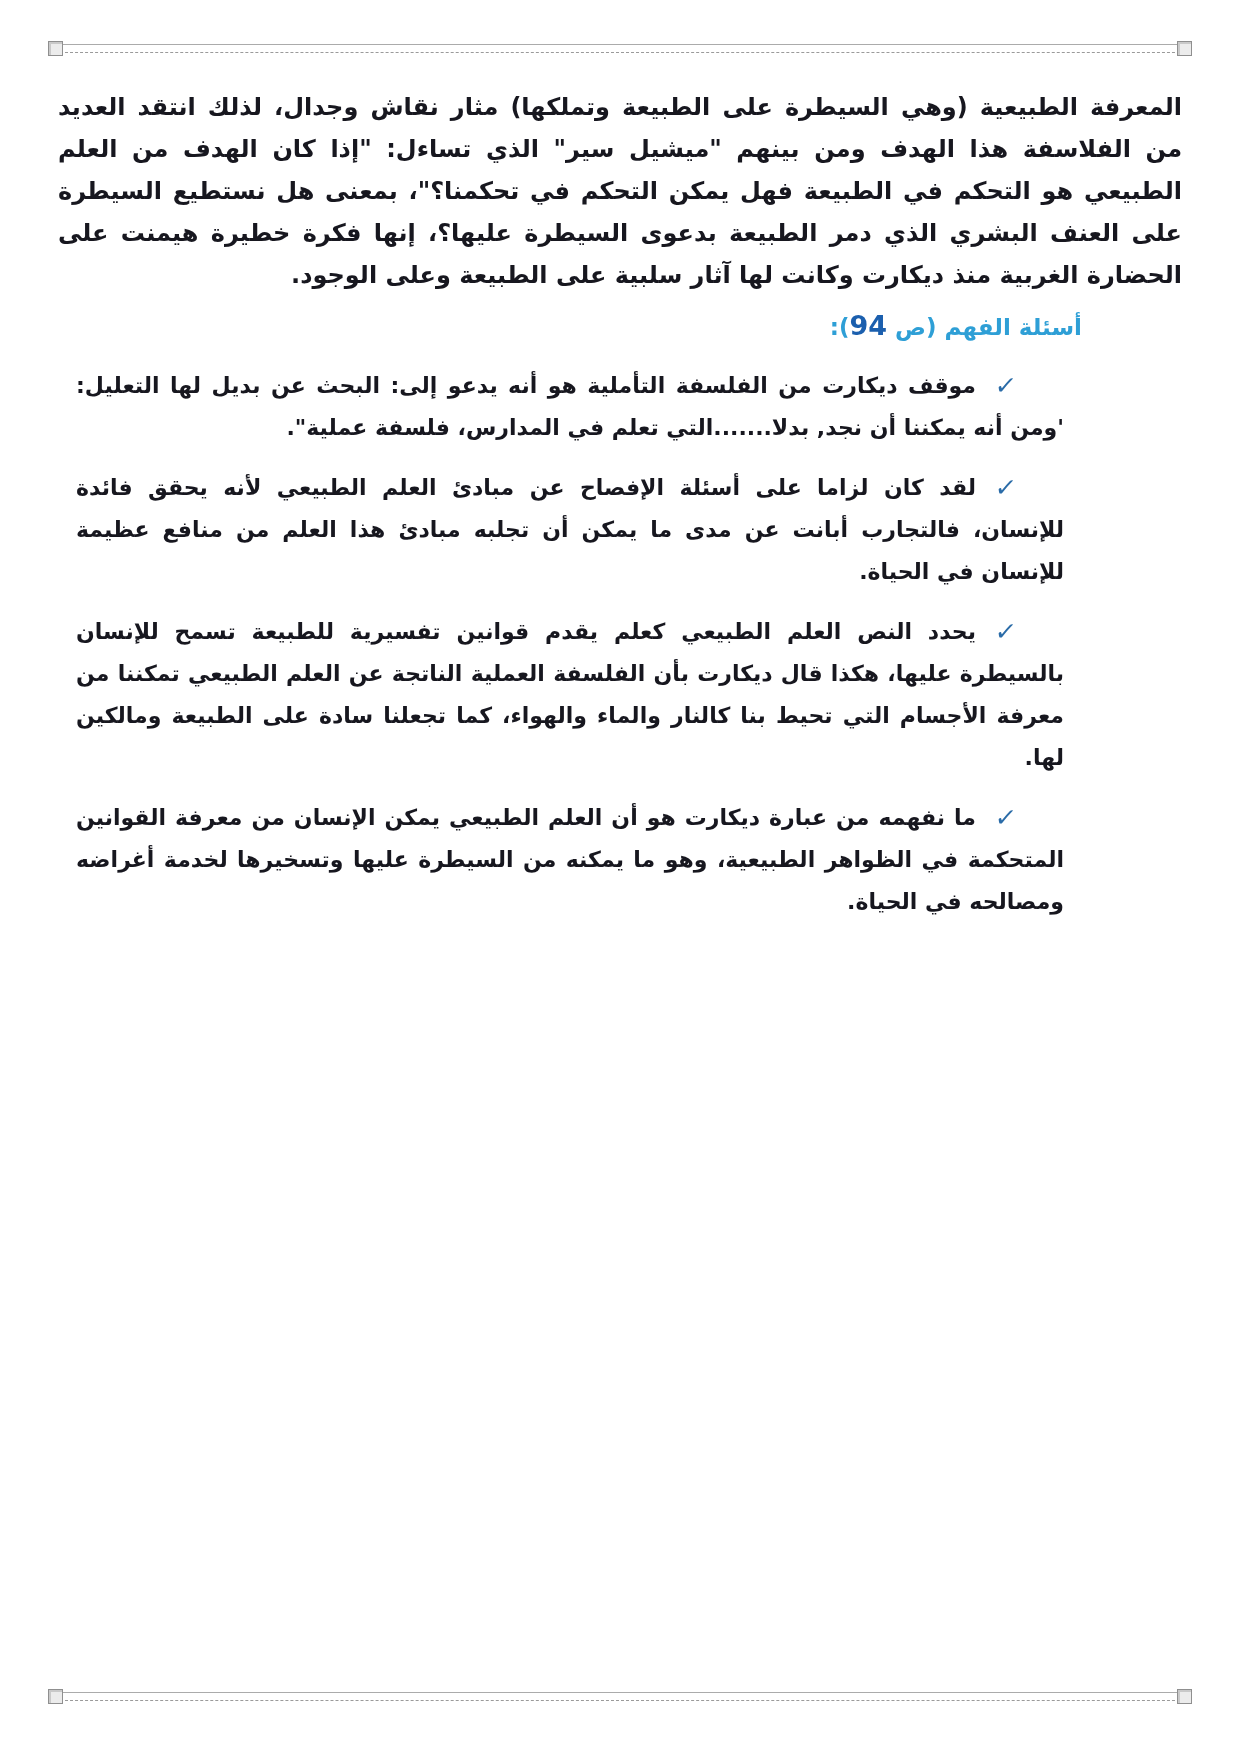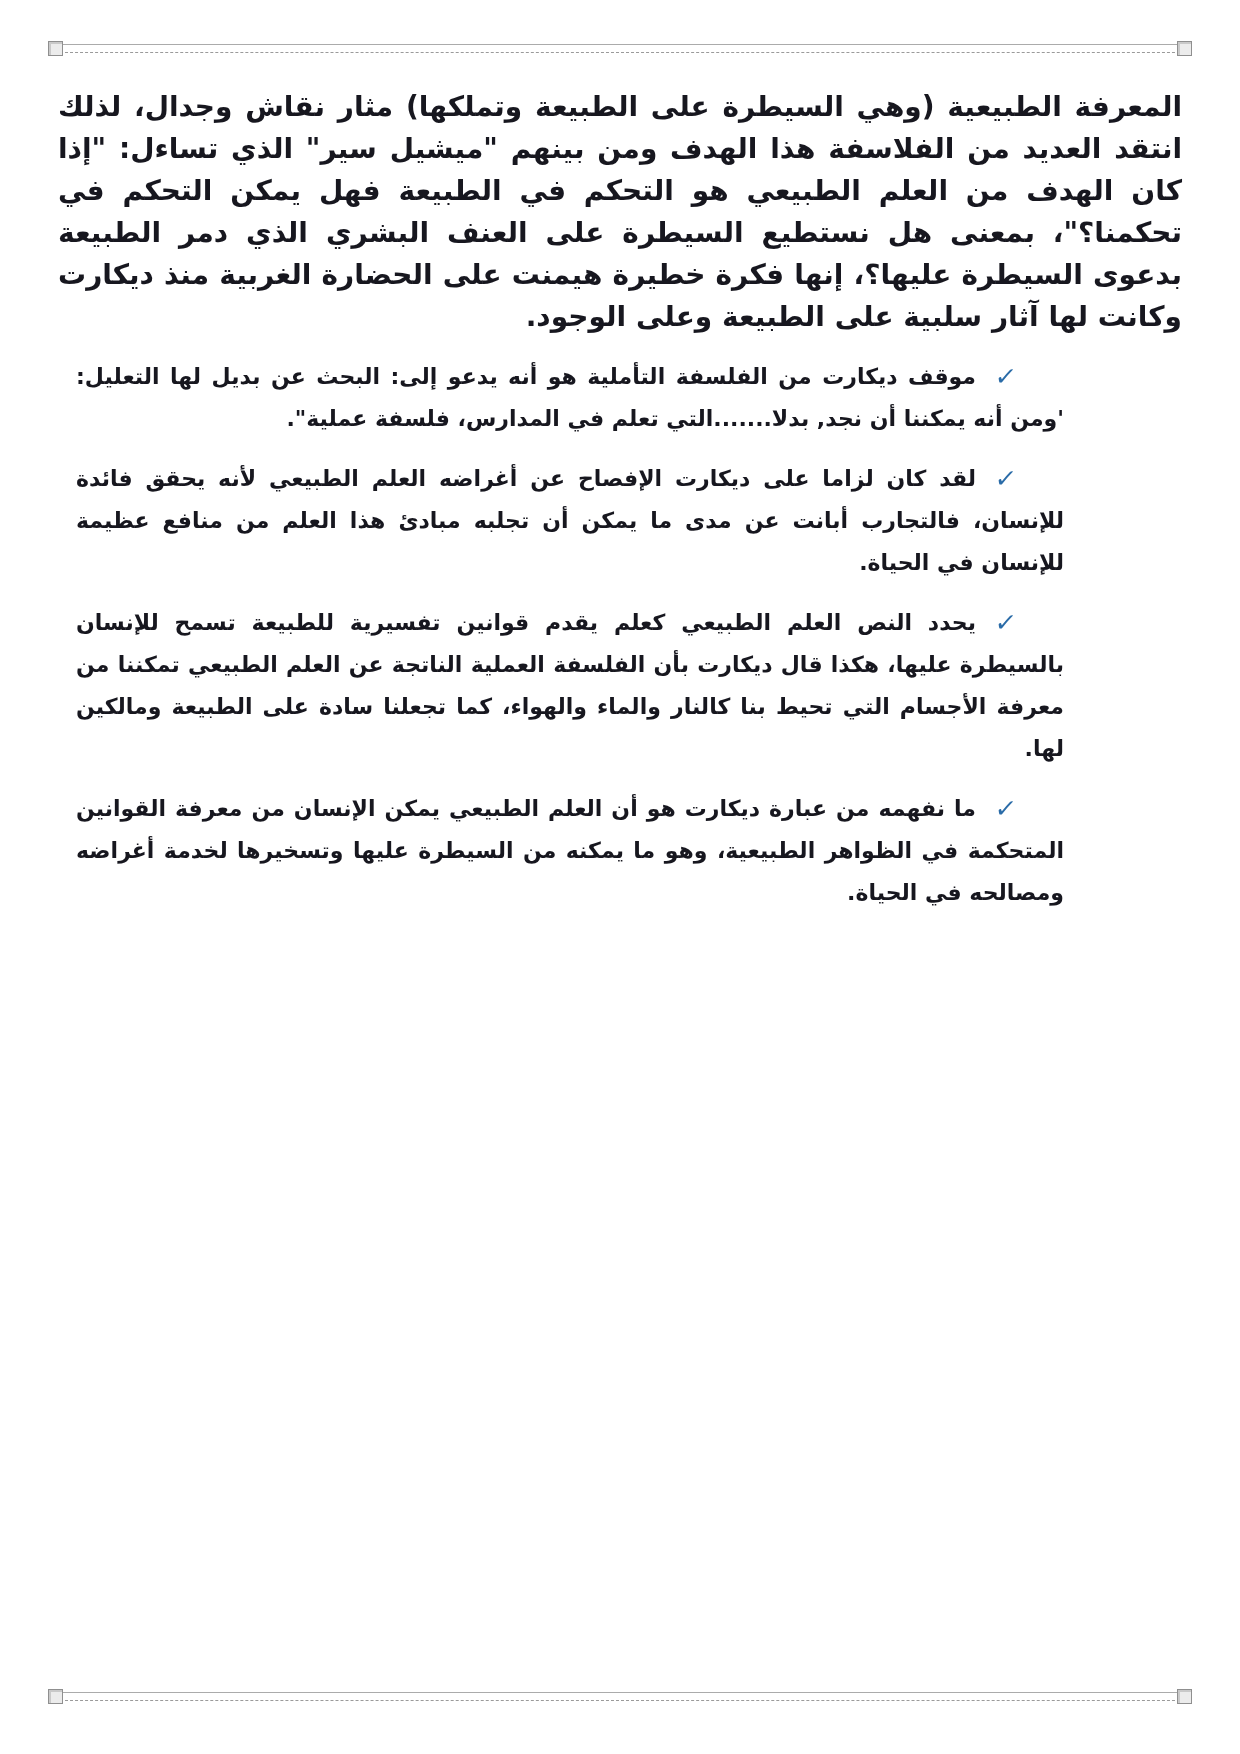--- a/index.html
+++ b/index.html
@@ -18,21 +18,21 @@
           background:#ececec;border:1px solid #8f8f8f;box-shadow:inset 2px 2px 0 #c9c9c9;}
   .corner.left{left:-7px;}
   .corner.right{right:-7px;}
 
   
   .content{
     position:absolute;top:86px;left:58px;right:58px;
     direction:rtl;color:#17171f;font-weight:700;
   }
   .para{
-    margin:0 0 10px 0;font-size:28px;line-height:42px;
+    margin:0 0 10px 0;font-size:24px;line-height:42px;
     text-align:justify;
   }
   .heading{
     margin:4px 100px 6px 0;font-size:23px;line-height:40px;font-weight:700;
   }
   .h-blue{color:#2e9fd6;}
   .h-num{color:#1b5fae;font-size:27px;}
   .bullets{margin:0;}
   .bullet{position:relative;margin:0 100px 4px 0;}
   .bullet .text{
@@ -52,31 +52,34 @@
 
   <div class="frame frame-top">
     <span class="corner left"></span>
     <span class="corner right"></span>
   </div>
 
   <div class="content">
 
     <p class="para">المعرفة الطبيعية (وهي السيطرة على الطبيعة وتملكها) مثار نقاش وجدال، لذلك انتقد العديد من الفلاسفة هذا الهدف ومن بينهم "ميشيل سير" الذي تساءل: "إذا كان الهدف من العلم الطبيعي هو التحكم في الطبيعة فهل يمكن التحكم في تحكمنا؟"، بمعنى هل نستطيع السيطرة على العنف البشري الذي دمر الطبيعة بدعوى السيطرة عليها؟، إنها فكرة خطيرة هيمنت على الحضارة الغربية منذ ديكارت وكانت لها آثار سلبية على الطبيعة وعلى الوجود.</p>
 
+    <div class="heading">
+      <span class="h-blue">أسئلة الفهم (ص </span><span class="h-num">94</span><span class="h-blue">):</span>
+    </div>
 
     <div class="bullets">
 
       <div class="bullet">
         <span class="check">✓</span>
         <p class="text">موقف ديكارت من الفلسفة التأملية هو أنه يدعو إلى: البحث عن بديل لها التعليل: 'ومن أنه يمكننا أن نجد, بدلا.......التي تعلم في المدارس، فلسفة عملية".</p>
       </div>
 
       <div class="bullet">
         <span class="check">✓</span>
-        <p class="text">لقد كان لزاما على ديكارت الإفصاح عن أغراضه العلم الطبيعي لأنه يحقق فائدة للإنسان، فالتجارب أبانت عن  مدى ما يمكن أن تجلبه مبادئ هذا العلم من منافع عظيمة للإنسان في الحياة.</p>
+        <p class="text">لقد كان لزاما على أسئلة الإفصاح عن مبادئ العلم الطبيعي لأنه يحقق فائدة للإنسان، فالتجارب أبانت عن  مدى ما يمكن أن تجلبه مبادئ هذا العلم من منافع عظيمة للإنسان في الحياة.</p>
       </div>
 
       <div class="bullet">
         <span class="check">✓</span>
         <p class="text">يحدد النص العلم الطبيعي كعلم يقدم قوانين تفسيرية للطبيعة تسمح للإنسان بالسيطرة عليها، هكذا قال ديكارت بأن الفلسفة العملية الناتجة عن العلم الطبيعي تمكننا من معرفة الأجسام التي تحيط بنا كالنار والماء والهواء، كما تجعلنا سادة على الطبيعة ومالكين لها.</p>
       </div>
 
       <div class="bullet">
         <span class="check">✓</span>
         <p class="text">ما نفهمه من عبارة ديكارت هو أن العلم الطبيعي يمكن الإنسان من معرفة القوانين المتحكمة في الظواهر الطبيعية، وهو ما يمكنه من السيطرة عليها وتسخيرها  لخدمة أغراضه ومصالحه في الحياة.</p>

